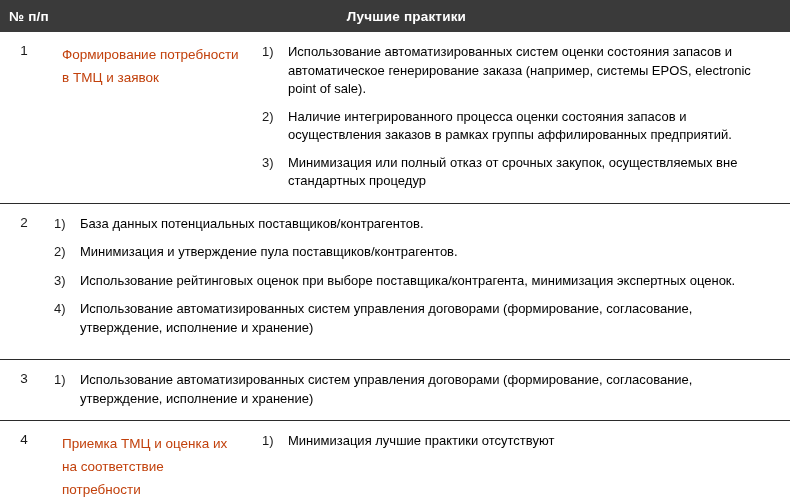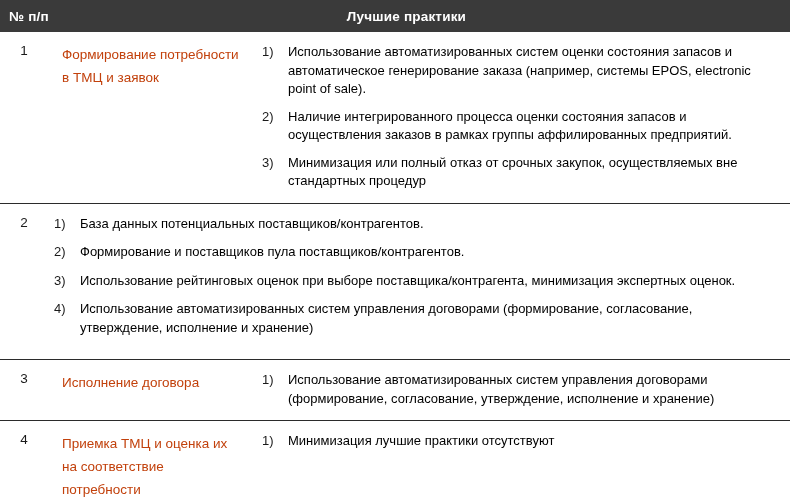--- a/index.html
+++ b/index.html
@@ -156,37 +156,36 @@
   <div class="trow row-2">
     <div class="c-num">2</div>
     <div class="c-best">
       <ul class="plist">
         <li class="pitem">
           <span class="pnum">1)</span>
           <span class="ptext">База данных потенциальных поставщиков/контрагентов.</span>
         </li>
         <li class="pitem">
           <span class="pnum">2)</span>
-          <span class="ptext">Формирование и поставщиков пула поставщиков/контрагентов.</span>
+          <span class="ptext">Минимизация и утверждение пула поставщиков/контрагентов.</span>
         </li>
         <li class="pitem">
           <span class="pnum">3)</span>
           <span class="ptext">Использование рейтинговых оценок при выборе поставщика/контрагента, минимизация экспертных оценок.</span>
         </li>
         <li class="pitem">
           <span class="pnum">4)</span>
           <span class="ptext">Использование автоматизированных систем управления договорами (формирование, согласование, утверждение, исполнение и хранение)</span>
         </li>
       </ul>
     </div>
   </div>
 
   <div class="trow row-3">
     <div class="c-num">3</div>
-    <div class="c-sub">Исполнение договора</div>
     <div class="c-best">
       <ul class="plist">
         <li class="pitem">
           <span class="pnum">1)</span>
           <span class="ptext">Использование автоматизированных систем управления договорами (формирование, согласование, утверждение, исполнение и хранение)</span>
         </li>
       </ul>
     </div>
   </div>
 

